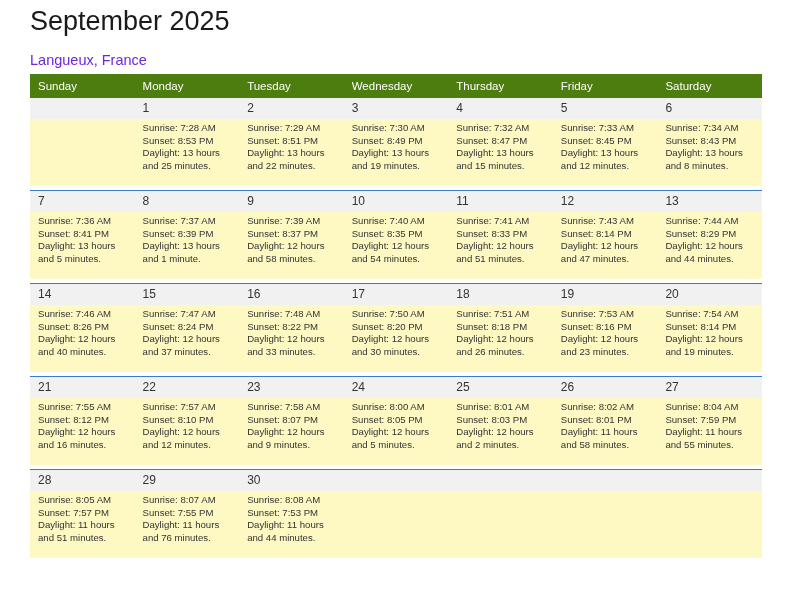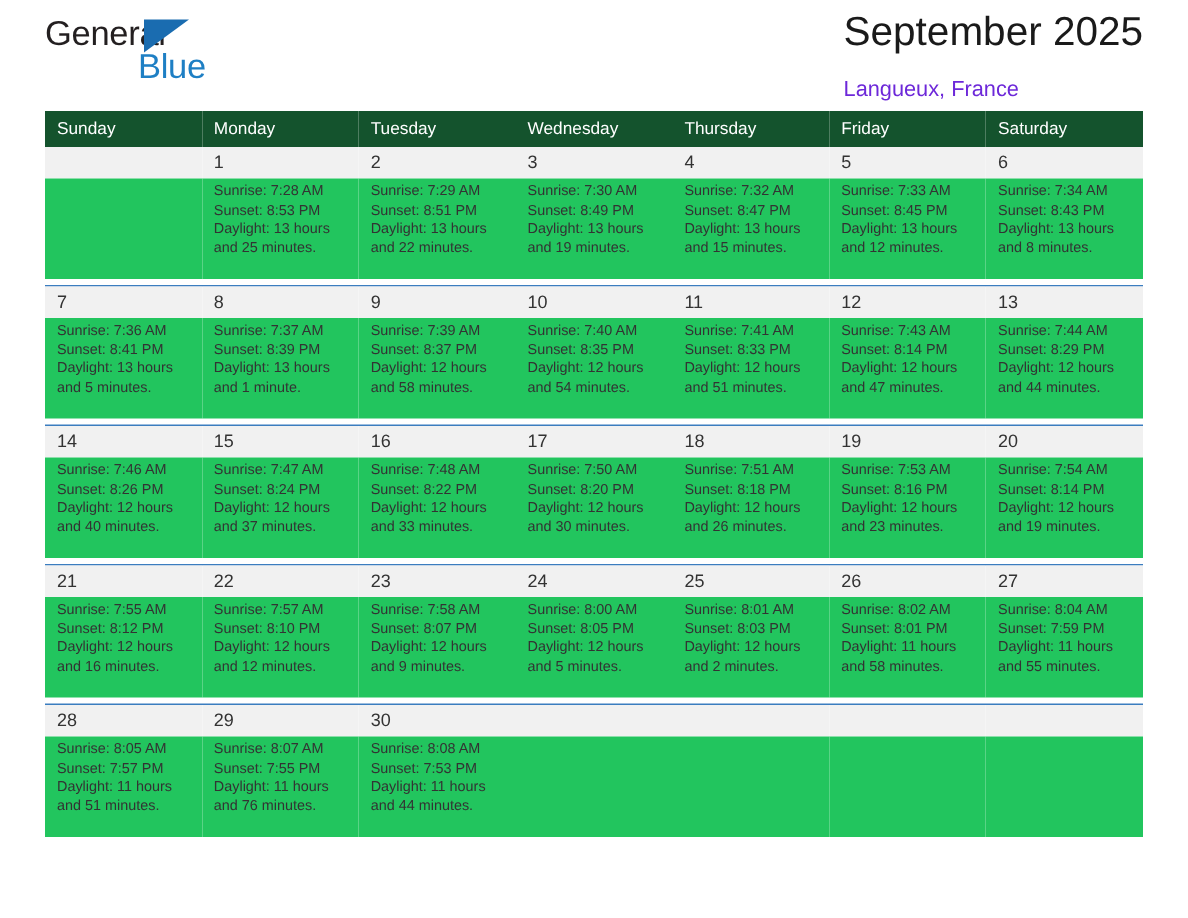--- a/index.html
+++ b/index.html
@@ -82,40 +82,40 @@
     white-space: nowrap;
   }
 
   
   .calendar {
     width: 732px;
     border-collapse: collapse;
     table-layout: fixed;
   }
   .dow-row th {
-    background: #14532d;
+    background: #4d7c0f;
     color: #ffffff;
     font-size: 11.5px;
     font-weight: normal;
     text-align: left;
     padding: 5px 0 5px 8px;
     line-height: 14px;
     border: none;
   }
   .daynum-cell {
     background: #f1f1f1;
     font-size: 12px;
     color: #333333;
     padding: 3px 0 3px 8px;
     line-height: 15px;
     vertical-align: top;
     border: none;
   }
   .info-cell {
-    background: #22c55e;
+    background: #fef9c3;
     font-size: 9.6px;
     color: #333333;
     padding: 3px 6px 6px 8px;
     line-height: 12.6px;
     vertical-align: top;
     border: none;
     height: 58px;
   }
   .info-cell .line { white-space: nowrap; }
   .sep-row td {
@@ -130,25 +130,20 @@
     margin-top: 4px;
   }
 </style>
 </head>
 <body>
 
 <div class="page">
 
   <div class="header">
 
-    <div class="logo">
-      <span class="logo-general">General</span>
-      <span class="logo-triangle"></span>
-      <span class="logo-blue">Blue</span>
-    </div>
 
     <div class="title-block">
       <div class="month-title">September 2025</div>
       <div class="location">Langueux, France</div>
     </div>
 
   </div>
 
   <table class="calendar">
     <thead>

